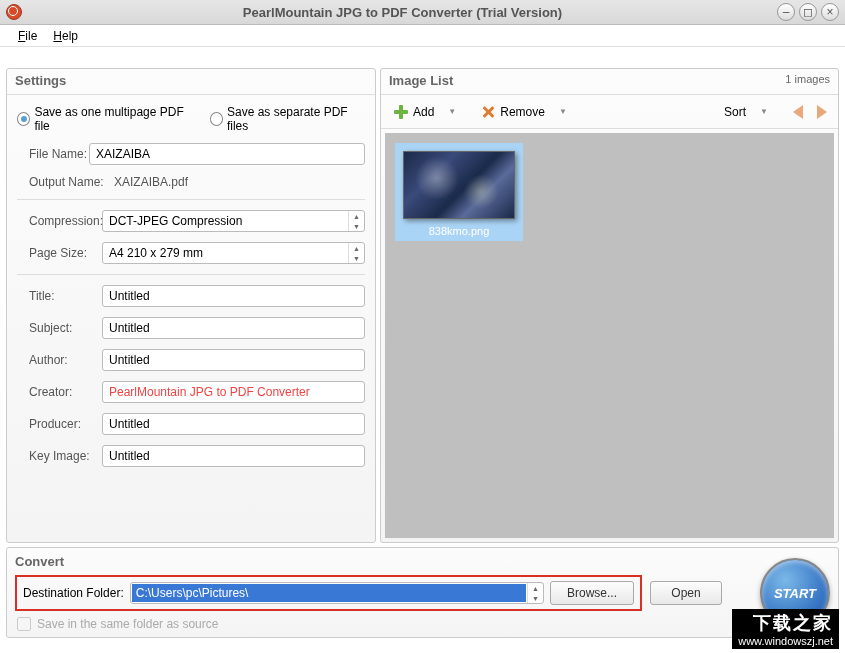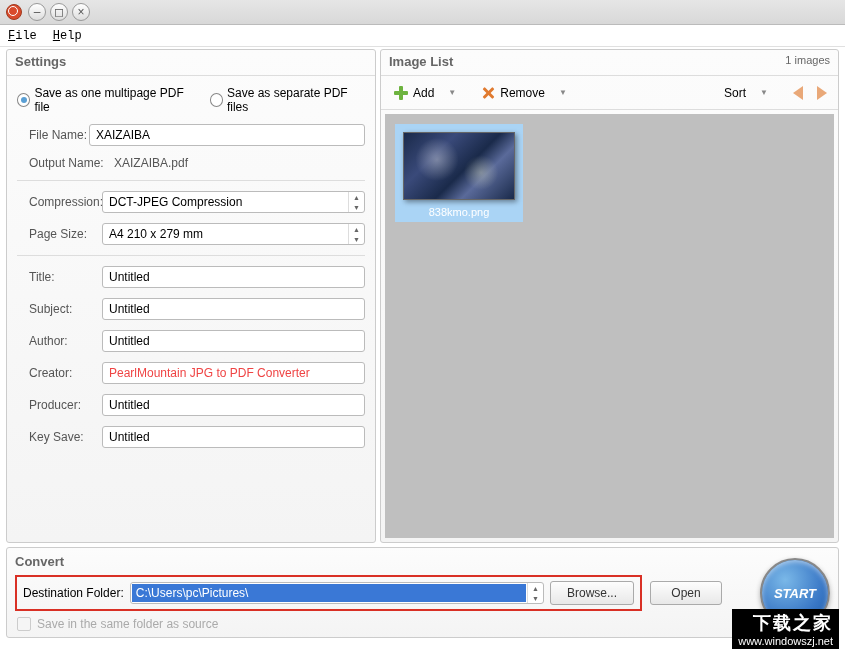--- a/index.html
+++ b/index.html
@@ -5,27 +5,27 @@
   * { box-sizing: border-box; margin: 0; padding: 0; }
   body { font-family: Arial, sans-serif; font-size: 12px; background: #fff; width: 845px; height: 653px; overflow: hidden; }
   
   .titlebar { height: 25px; background: linear-gradient(#e6e6e6,#d8d8d8); display:flex; align-items:center; border-bottom:1px solid #bbb; position:relative; }
   .titlebar .appicon { width:16px;height:16px;margin:0 6px;border-radius:50%;background:#d94a2b;border:1px solid #a03a20;display:flex;align-items:center;justify-content:center; }
   .titlebar .appicon::after{content:"";width:8px;height:8px;border:1.5px solid #fff;border-radius:50%;position:relative;left:-1px;top:-1px;}
   .titlebar .title { flex:1;text-align:center;font-weight:bold;color:#555;font-size:13px; }
   .winbtns { display:flex; gap:4px; padding-right:6px; }
   .winbtn { width:18px;height:18px;border-radius:50%;background:linear-gradient(#fff,#ddd);border:1px solid #999;display:flex;align-items:center;justify-content:center;font-size:12px;color:#555;cursor:pointer;}
   
-  .menubar { height:22px; display:flex; align-items:center; padding:0 2px; gap:4px; border-bottom:1px solid #e0e0e0;font-family:Liberation Mono, monospace; }
+  .menubar { height:22px; display:flex; align-items:center; padding:0 12px; gap:4px; border-bottom:1px solid #e0e0e0; }
   .menubar span { padding:2px 6px; cursor:pointer; }
   .menubar span u { text-decoration: underline; }
   
   .mainrow { display:flex; height:498px; padding:2px 6px 2px 6px; gap:4px; }
   
-  .panel { border:1px solid #ccc; border-radius:3px; background:linear-gradient(#fcfcfc,#f4f4f4); display:flex; flex-direction:column; }
+  .panel { border:1px solid #ccc; border-radius:3px; background:linear-gradient(#fcfcfc,#f4f4f4); display:flex; flex-direction:column;margin-top:19px; }
   .panel-header { display:flex; justify-content:space-between; padding:4px 8px 6px 8px; font-weight:bold; color:#666; font-size:13px; border-bottom:1px solid #ddd; }
   .panel-body { padding:10px; flex:1; }
   
   .settings { width:370px; }
   .imagelist { flex:1; }
   
   .radio-row { display:flex; align-items:center; gap:4px; margin-bottom:10px;justify-content:flex-end; }
   .radio { width:14px;height:14px;border-radius:50%;border:1px solid #888;background:#fff;display:inline-flex;align-items:center;justify-content:center;}
   .radio.selected::after{content:"";width:6px;height:6px;border-radius:50%;background:#5a9fd4;}
   
@@ -85,20 +85,21 @@
   
   .watermark{position:absolute;bottom:4px;right:6px;background:#000;color:#fff;padding:2px 6px;font-family:"SimHei",sans-serif;text-align:right;margin-top:44px;}
   .watermark .cn{font-size:18px;font-weight:bold;letter-spacing:2px;}
   .watermark .url{font-size:11px;}
 </style>
 </head>
 <body>
 
 <div class="titlebar">
   <div class="appicon"></div>
+  <div class="title">PearlMountain JPG to PDF Converter (Trial Version)</div>
   <div class="winbtns">
     <div class="winbtn">–</div>
     <div class="winbtn">◻</div>
     <div class="winbtn">×</div>
   </div>
 </div>
 
 <div class="menubar">
   <span><u>F</u>ile</span>
   <span><u>H</u>elp</span>
@@ -162,21 +163,21 @@
       </div>
       <div class="form-row">
         <label>Creator:</label>
         <input class="text-input disabled" disabled="" value="PearlMountain JPG to PDF Converter" style="">
       </div>
       <div class="form-row">
         <label>Producer:</label>
         <input class="text-input" value="Untitled" style="">
       </div>
       <div class="form-row">
-        <label>Key Save:</label>
+        <label>Key Image:</label>
         <input class="text-input" value="Untitled" style="">
       </div>
     </div>
   </div>
 
   <div class="panel imagelist">
     <div class="panel-header">
       <span>Image List</span>
       <span style="font-weight:normal;font-size:11px;">1 images</span>
     </div>

